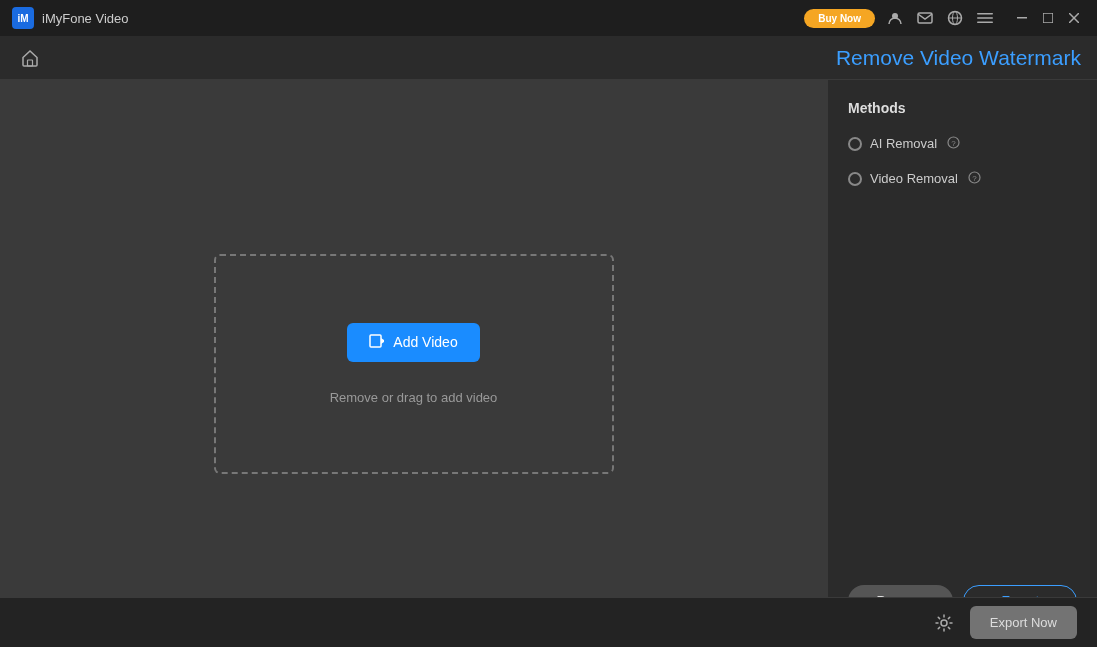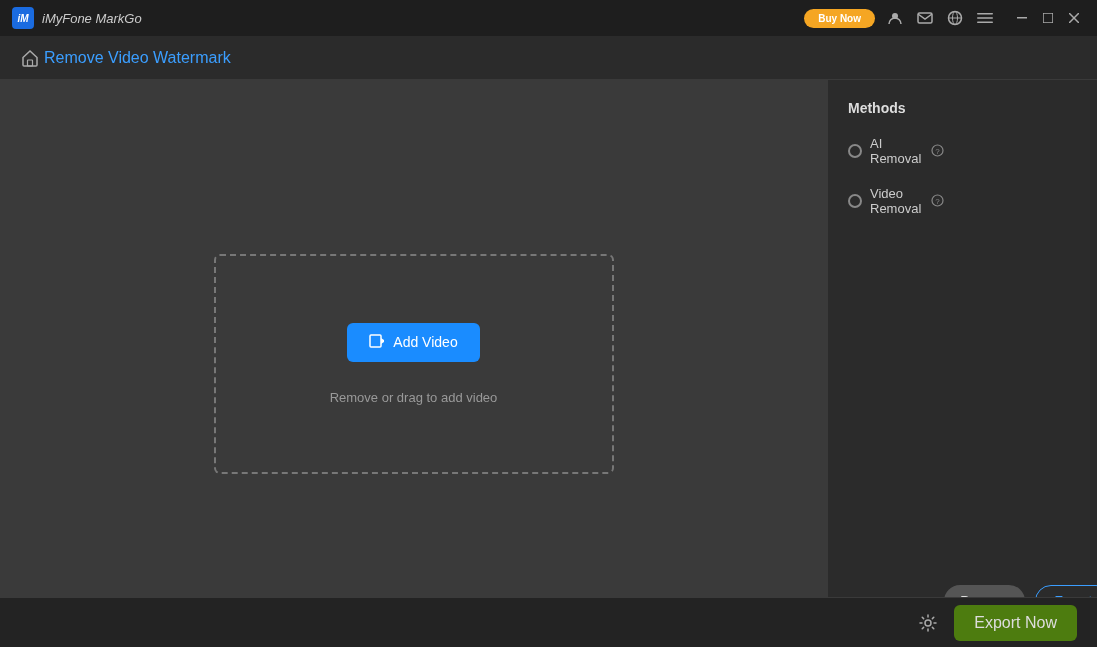--- a/index.html
+++ b/index.html
@@ -20,21 +20,20 @@
       display: flex;
       align-items: center;
       justify-content: space-between;
       padding: 0 12px;
       user-select: none;
     }
     #titlebar-left {
       display: flex;
       align-items: center;
       gap: 8px;
-      font-style: italic;
     }
     #app-logo {
       width: 22px;
       height: 22px;
       background: #1a6be0;
       border-radius: 4px;
       display: flex;
       align-items: center;
       justify-content: center;
       font-size: 10px;
@@ -104,23 +103,23 @@
       height: 28px;
       display: flex;
       align-items: center;
       justify-content: center;
       cursor: pointer;
       color: #aaa;
       font-size: 16px;
     }
     #page-title {
       flex: 1;
-      text-align: left;
+      text-align: right;
       color: #3b9eff;
-      font-size: 16px;
+      font-size: 21px;
       font-weight: 500;
     }
 
     
     #main {
       display: flex;
       width: 100%;
       height: calc(647px - 36px - 44px);
     }
 
@@ -160,21 +159,21 @@
       color: #999;
       font-size: 13px;
     }
 
     
     #right-panel {
       width: 270px;
       background: #2b2b2b;
       border-left: 1px solid #3a3a3a;
       display: flex;
-      flex-direction: row;
+      flex-direction: column;
       padding: 20px 20px 16px 20px;
     }
     #methods-section {
       flex: 1;
     }
     #methods-title {
       color: #ddd;
       font-size: 14px;
       font-weight: 600;
       margin-bottom: 14px;
@@ -249,38 +248,38 @@
       width: 28px;
       height: 28px;
       display: flex;
       align-items: center;
       justify-content: center;
       cursor: pointer;
       color: #aaa;
       font-size: 16px;
     }
     #export-now-btn {
-      background: #4d7c0f;
+      background: #737373;
       color: #ddd;
       border: none;
       border-radius: 6px;
       padding: 9px 20px;
-      font-size: 16px;
+      font-size: 13px;
       cursor: pointer;
     }
   </style>
 </head>
 <body>
 
 <div id="titlebar">
   <div id="titlebar-left">
     <div id="app-logo">
       <span>iM</span>
     </div>
-    <span id="app-title-text">iMyFone MarkGo</span>
+    <span id="app-title-text">iMyFone Video</span>
   </div>
   <div id="titlebar-right">
     <button id="buy-now-btn">Buy Now</button>
     <div class="titlebar-icon">
       <svg width="16" height="16" viewBox="0 0 16 16" fill="#aaa">
           <circle cx="8" cy="6" r="3"></circle>
           <path d="M2 14c0-3.3 2.7-6 6-6s6 2.7 6 6" stroke="#aaa" stroke-width="1.5" fill="none"></path>
         </svg>
     </div>
     <div class="titlebar-icon">

